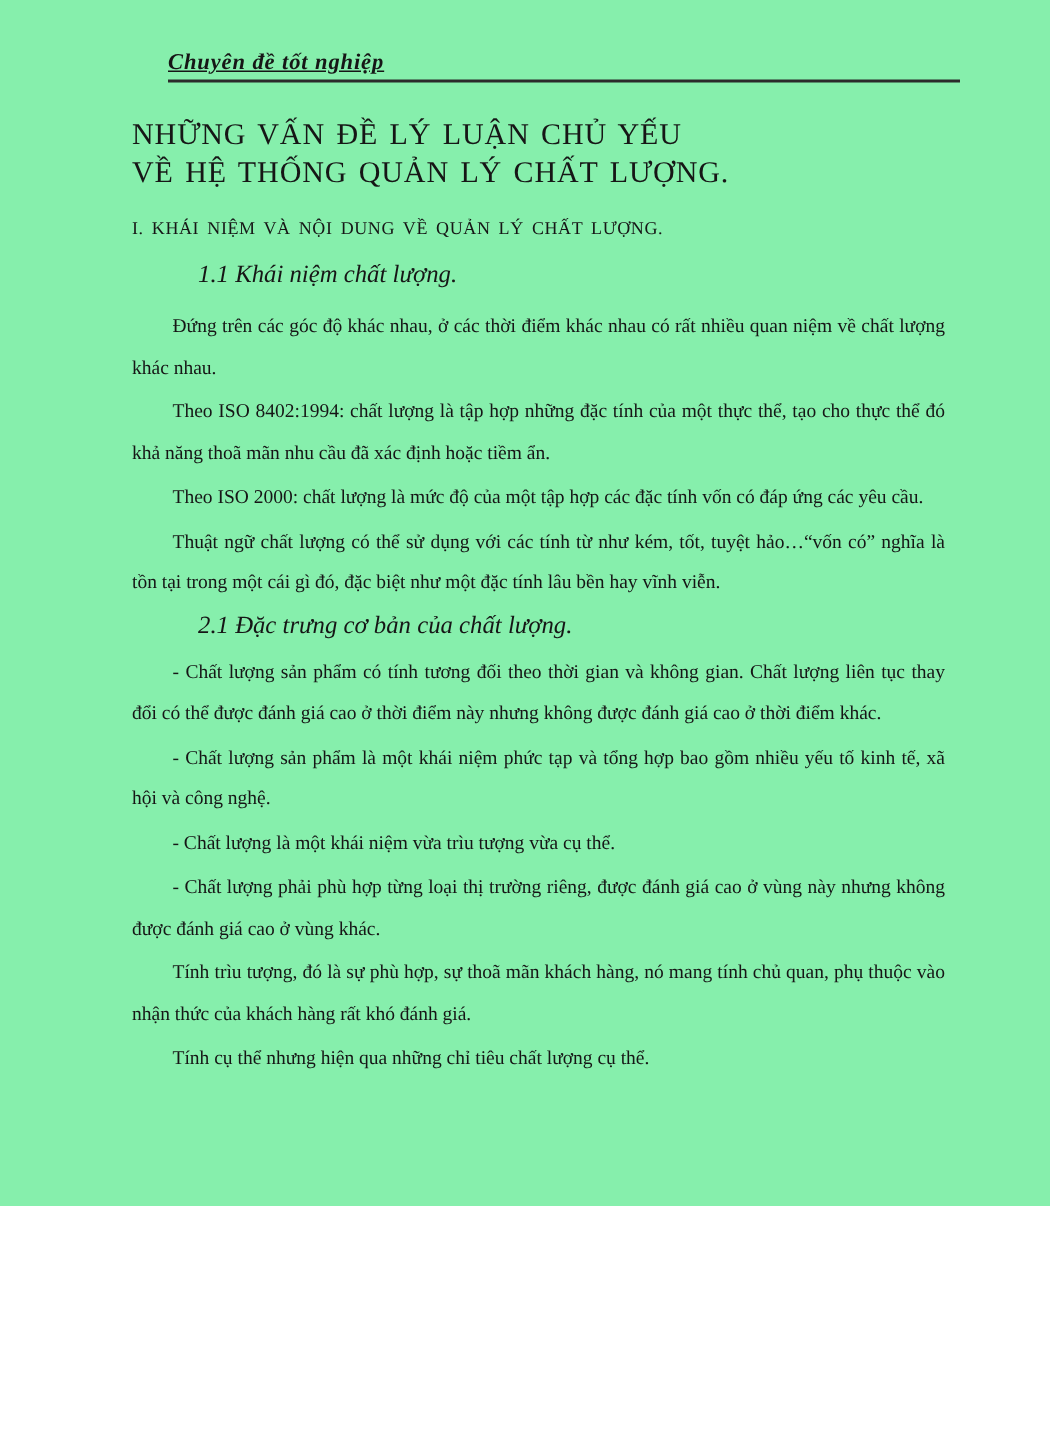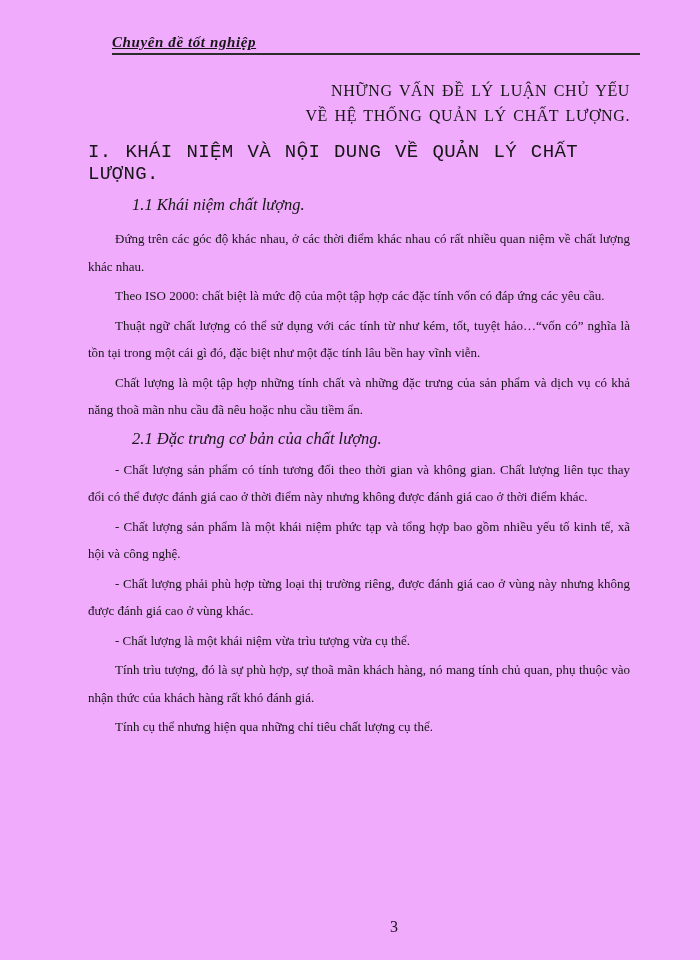--- a/index.html
+++ b/index.html
@@ -3,22 +3,22 @@
 <meta charset="utf-8">
 <style>
   html, body {
     margin: 0;
     padding: 0;
     background: #ffffff;
   }
   .page {
     position: relative;
     width: 700px;
-    height: 960px;
-    background: #f0abfc;
+    height: 804px;
+    background: #86efac;
     color: #161616;
     font-family: "Liberation Serif", "DejaVu Serif", serif;
     overflow: hidden;
   }
   .doc-header {
     position: absolute;
     top: 33px;
     left: 112px;
     right: 60px;
     border-bottom: 2px solid #2b2b2b;
@@ -31,33 +31,32 @@
     letter-spacing: 0.6px;
     text-decoration: underline;
   }
   .content {
     position: absolute;
     top: 78px;
     left: 88px;
     width: 542px;
   }
   .title-block {
-    text-align: right;
-    font-size: 16px;
+    text-align: left;
+    font-size: 20px;
     line-height: 25px;
     letter-spacing: 0.6px;
     word-spacing: 2px;
   }
   .section-heading {
     margin-top: 13px;
-    font-size: 19px;
+    font-size: 12px;
     line-height: 22px;
     letter-spacing: 0.4px;
     word-spacing: 2px;
-    font-family: Liberation Mono, monospace;
   }
   .heading-bold {
     margin-top: 6px;
     font-size: 16.5px;
     line-height: 22px;
     font-weight: bold;
   }
   .heading-italic {
     margin-top: 9px;
     font-size: 16.5px;
@@ -104,30 +103,30 @@
       <div>NHỮNG VẤN ĐỀ LÝ LUẬN CHỦ YẾU</div>
       <div>VỀ HỆ THỐNG QUẢN LÝ CHẤT LƯỢNG.</div>
     </div>
 
     <div class="section-heading">I. KHÁI NIỆM VÀ NỘI DUNG VỀ QUẢN LÝ CHẤT LƯỢNG.</div>
 
 
     <div class="heading-italic h11">1.1 Khái niệm chất lượng.</div>
 
     <p>Đứng trên các góc độ khác nhau, ở các thời điểm khác nhau có rất nhiều quan niệm về chất lượng khác nhau.</p>
-    <p>Theo ISO 2000:  chất biệt là mức độ của một tập hợp các đặc tính vốn có đáp ứng các yêu cầu.</p>
+    <p>Theo ISO 8402:1994:  chất lượng là tập hợp những đặc tính của một thực thể, tạo cho thực thể đó khả năng thoã mãn nhu cầu đã xác định hoặc tiềm ẩn.</p>
+    <p>Theo ISO 2000:  chất lượng là mức độ của một tập hợp các đặc tính vốn có đáp ứng các yêu cầu.</p>
     <p>Thuật ngữ chất lượng có thể sử dụng với các tính từ như kém, tốt, tuyệt hảo…“vốn có” nghĩa là tồn tại trong một cái gì đó, đặc biệt như một đặc tính lâu bền hay vĩnh viễn.</p>
-    <p>Chất lượng là một tập hợp những tính chất và những đặc trưng của sản phẩm và dịch vụ có khả năng thoã mãn nhu cầu đã nêu hoặc nhu cầu tiềm ẩn.</p>
 
     <div class="heading-italic h12">2.1 Đặc trưng cơ bản của chất lượng.</div>
 
     <p>- Chất lượng sản phẩm có tính tương đối theo thời gian và không gian. Chất lượng liên tục thay đổi có thể được đánh giá cao ở thời điểm này nhưng không được đánh giá cao ở thời điểm khác.</p>
     <p>- Chất lượng sản phẩm là một khái niệm phức tạp và tổng hợp bao gồm nhiều yếu tố kinh tế, xã hội và công nghệ.</p>
+    <p>- Chất lượng  là một khái niệm vừa trìu tượng vừa cụ thể.</p>
     <p>- Chất lượng phải phù hợp từng loại thị trường riêng, được đánh giá cao ở vùng này nhưng không được đánh giá cao ở vùng khác.</p>
-    <p>- Chất lượng  là một khái niệm vừa trìu tượng vừa cụ thể.</p>
     <p class="gap-before">Tính trìu tượng, đó là sự phù hợp, sự thoã mãn khách hàng, nó mang tính chủ quan, phụ thuộc vào nhận thức của khách hàng rất khó đánh giá.</p>
     <p>Tính cụ thể nhưng hiện qua những chỉ tiêu chất lượng cụ thể.</p>
 
   </div>
 
   <div class="page-number">3</div>
 
 </div>
 
 </body></html>

